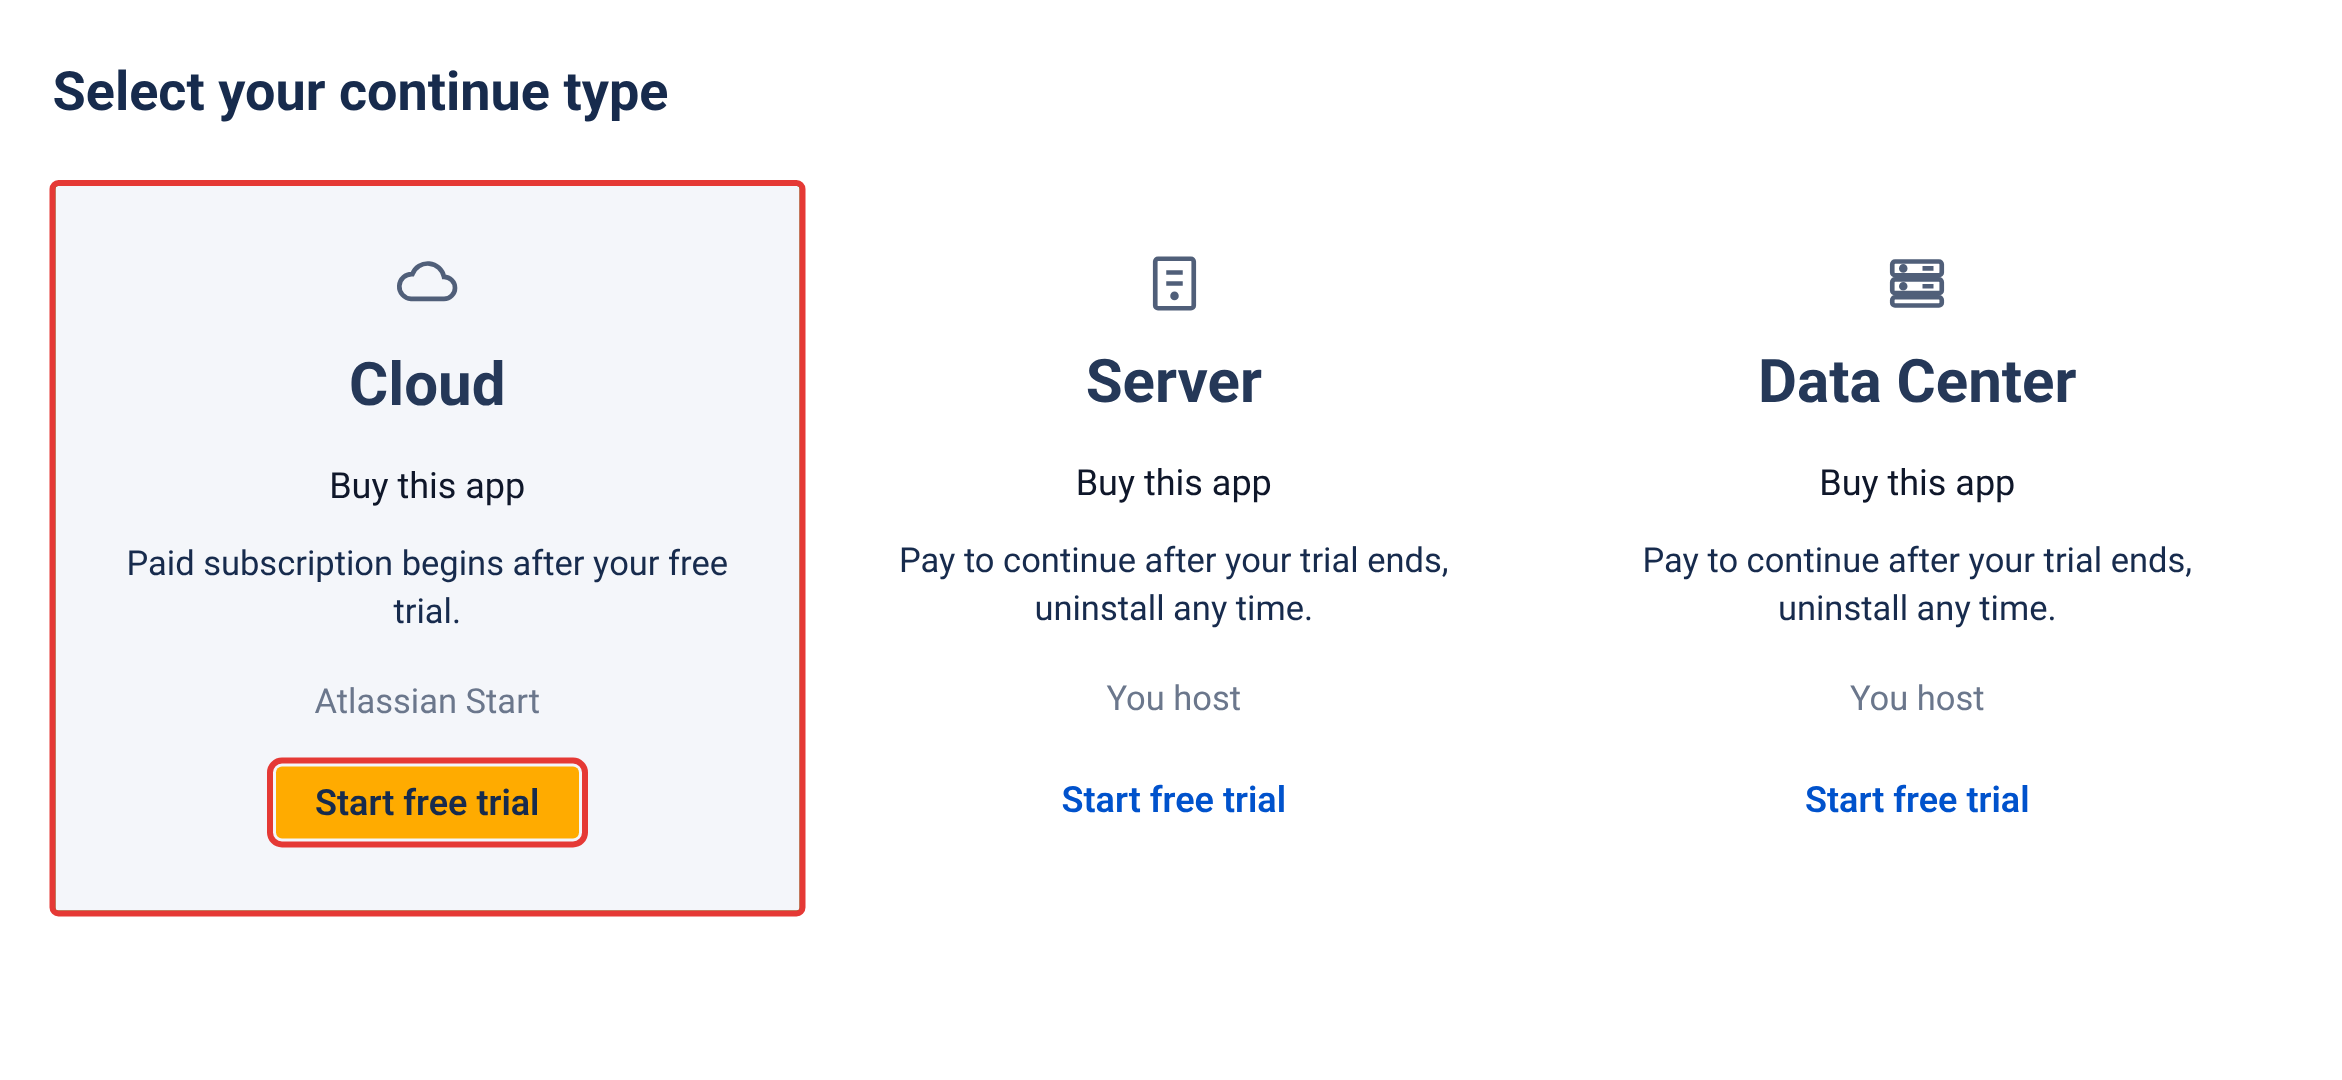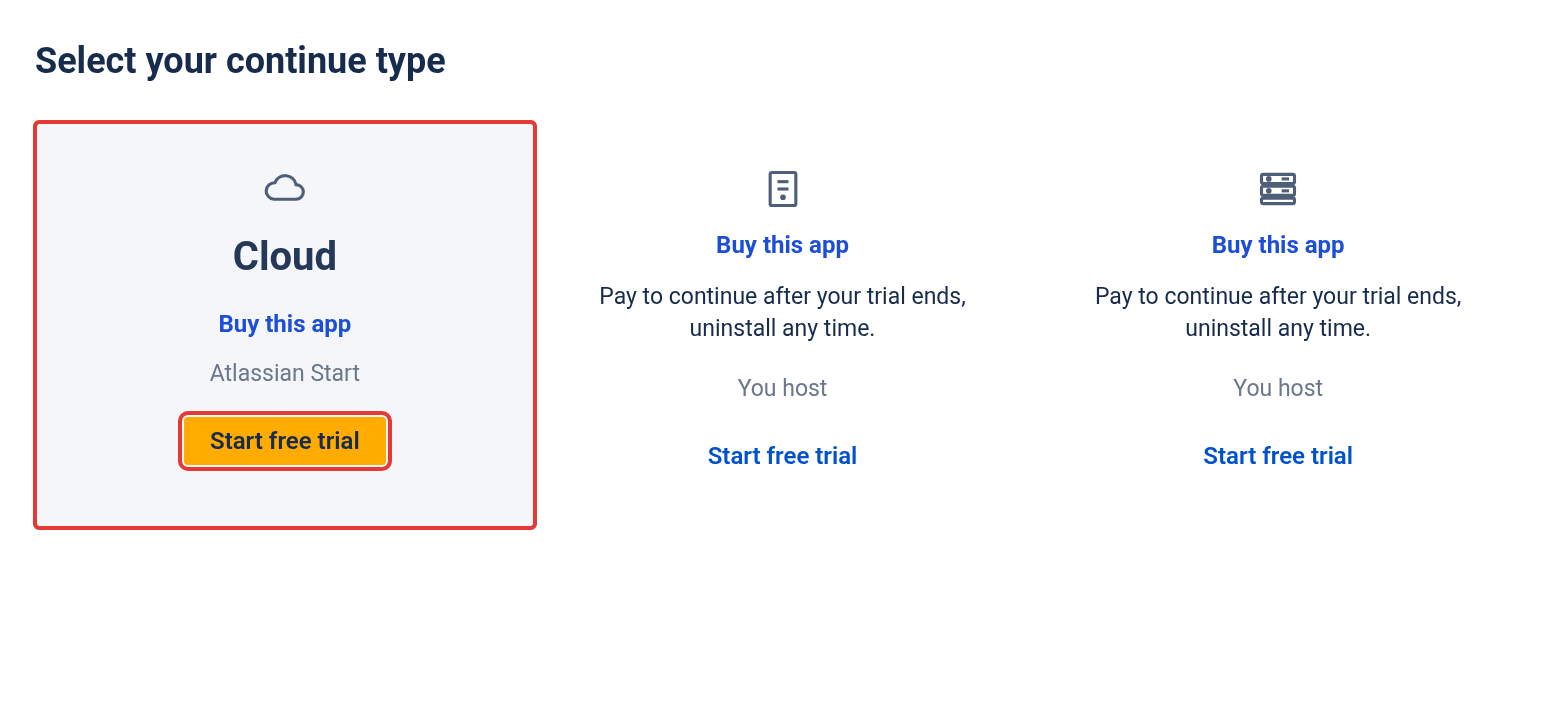--- a/index.html
+++ b/index.html
@@ -59,22 +59,22 @@
     
     .card-title {
       font-size: 40px;
       font-weight: 700;
       color: #253858;
       margin-bottom: 30px;
     }
     
     .card-subtitle {
       font-size: 24px;
-      font-weight: 700;
-      color: #1d4ed8;
+      font-weight: 400;
+      color: #0f172a;
       margin-bottom: 22px;
     }
     
     .card-description {
       font-size: 23px;
       color: #172b4d;
       line-height: 1.4;
       margin-bottom: 30px;
       padding: 0 8px;
     }
@@ -124,50 +124,53 @@
 <div class="cards-container">
 
   <div class="card selected highlighted">
     <div class="card-icon">
       <svg viewBox="0 0 24 24" fill="none" stroke="#505f79" stroke-width="1.7">
         <path d="M18 16.5a4 4 0 0 0 0-8 6 6 0 0 0-11.5-1A4.5 4.5 0 0 0 6 16.5h12z"></path>
       </svg>
     </div>
     <h2 class="card-title">Cloud</h2>
     <div class="card-subtitle">Buy this app</div>
+    <div class="card-description">Paid subscription begins after your free trial.</div>
     <div class="card-host">Atlassian Start</div>
     <button class="cta-button primary highlighted-btn">Start free trial</button>
   </div>
 
   <div class="card">
     <div class="card-icon">
       <svg viewBox="0 0 24 24" fill="none" stroke="#505f79" stroke-width="1.7">
         <rect x="5" y="3" width="14" height="18" rx="1"></rect>
         <line x1="9" y1="8" x2="15" y2="8"></line>
         <line x1="9" y1="12" x2="15" y2="12"></line>
         <circle cx="12" cy="16.5" r="0.7" fill="#505f79"></circle>
       </svg>
     </div>
+    <h2 class="card-title">Server</h2>
     <div class="card-subtitle">Buy this app</div>
     <div class="card-description">Pay to continue after your trial ends, uninstall any time.</div>
     <div class="card-host">You host</div>
     <a class="cta-link">Start free trial</a>
   </div>
 
   <div class="card">
     <div class="card-icon">
       <svg viewBox="0 0 24 24" fill="none" stroke="#505f79" stroke-width="1.7">
         <rect x="3" y="4" width="18" height="5" rx="1"></rect>
         <rect x="3" y="10.5" width="18" height="5" rx="1"></rect>
         <rect x="3" y="17" width="18" height="3" rx="1"></rect>
         <circle cx="7" cy="6.5" r="0.7" fill="#505f79"></circle>
         <circle cx="7" cy="13" r="0.7" fill="#505f79"></circle>
         <line x1="14" y1="6.5" x2="18" y2="6.5"></line>
         <line x1="14" y1="13" x2="18" y2="13"></line>
       </svg>
     </div>
+    <h2 class="card-title">Data Center</h2>
     <div class="card-subtitle">Buy this app</div>
     <div class="card-description">Pay to continue after your trial ends, uninstall any time.</div>
     <div class="card-host">You host</div>
     <a class="cta-link">Start free trial</a>
   </div>
 
 </div>
 
 </body></html>

